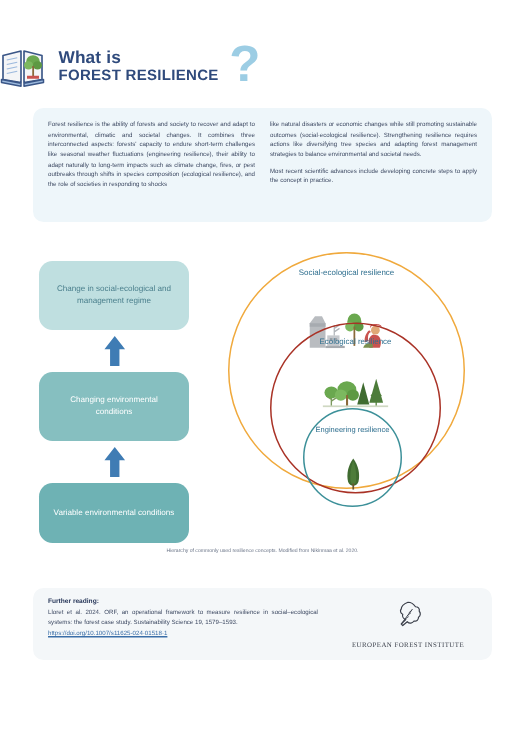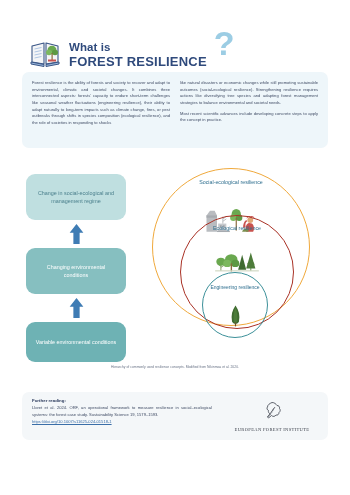--- a/index.html
+++ b/index.html
@@ -15,38 +15,37 @@
     overflow: hidden;
     position: relative;
   }
 
   
   .header {
     position: absolute;
     left: 0; top: 22px;
     width: 350px; height: 46px;
     display: flex;
-    align-items: flex-end;
-    padding-left: 30px;
+    align-items: center;
     box-sizing: border-box;
   }
   .book-icon { width: 30px; height: 28px; flex: 0 0 auto; }
   .title-block {
     margin-left: 9px;
     line-height: 1.02;
   }
   .title-small {
     font-size: 11.5px;
     font-weight: bold;
     color: #2f4a7c;
     letter-spacing: 0.1px;
     display: block;
   }
   .title-big {
-    font-size: 13px;
+    font-size: 10px;
     font-weight: bold;
     color: #2f4a7c;
     letter-spacing: 0.2px;
     display: block;
     margin-top: 1px;
   }
   .qmark {
     font-size: 34px;
     font-weight: bold;
     color: #9ccde4;

